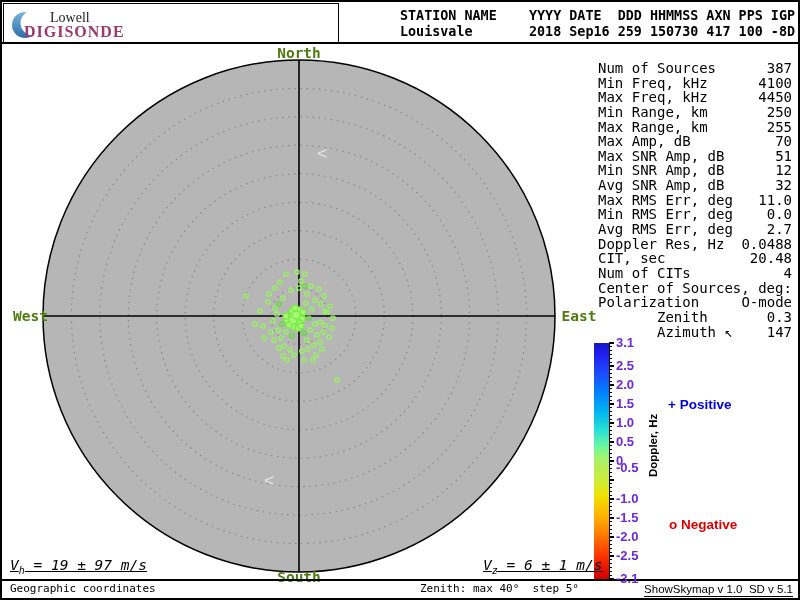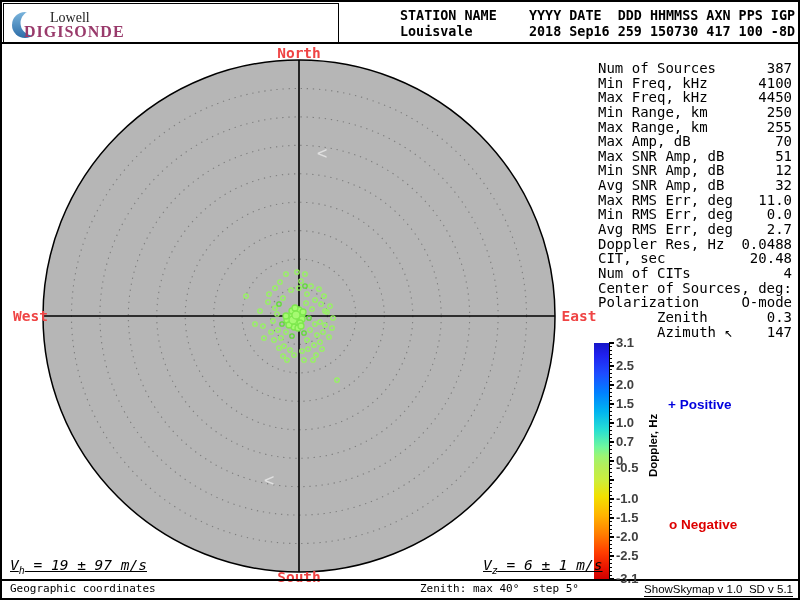--- a/index.html
+++ b/index.html
@@ -6,35 +6,35 @@
   body{width:800px;height:600px;position:relative;font-family:"DejaVu Sans Mono",monospace;}
   .frame{position:absolute;left:0;top:0;width:800px;height:600px;border:2px solid #000;box-sizing:border-box;}
   .abs{position:absolute;}
   
   .logo-box{left:1px;top:1px;width:334px;height:39px;border:1px solid #000;background:#fff;}
   .logo-lowell{left:46px;top:6px;font-family:"Liberation Serif",serif;font-size:14px;color:#1c1c1c;}
   .logo-digisonde{left:20px;top:19px;font-family:"Liberation Serif",serif;font-size:16px;font-weight:600;color:#993a6b;letter-spacing:1px;}
   .station{left:398px;top:6px;font-weight:bold;font-size:13.4px;line-height:16px;white-space:pre;color:#000;}
   .header-rule{left:0;right:0;top:40px;border-top:2px solid #000;height:0;}
   
-  .compass{font-weight:bold;font-size:14.5px;color:#ef4444;}
+  .compass{font-weight:bold;font-size:14.5px;color:#4d7c0f;}
   
   .stats{left:596px;top:59px;width:194px;}
   .stat-row{display:flex;justify-content:space-between;height:14.65px;line-height:14.65px;font-size:14px;white-space:pre;}
   .stat-label.ind{padding-left:59px;}
   
   .cbar{left:592px;top:341px;width:15px;height:236px;
     background:linear-gradient(to bottom,
       #1616c8 0%, #2020ee 5%, #1d4cff 13%, #0080ff 21%, #00b4f0 29%,
       #28e0d2 37%, #6ef79e 44%, #9cf572 48%, #b4ee5a 52%, #ccee3c 58%,
       #f2e000 65%, #ffb400 73%, #ff7d00 81%, #ff3c00 89%, #e61000 96%, #d20000 100%);}
   .cbar-axis{left:607px;top:341px;width:0;height:237px;border-left:1px solid #000;}
   .cbar-tick{background:#000;height:2px;width:5px;left:607px;}
   .cbar-minitick{background:#000;height:1px;width:3px;left:607px;}
-  .cbar-lab{left:614px;width:40px;height:14px;line-height:14px;font-family:"Liberation Sans",sans-serif;font-weight:bold;font-size:13px;color:#404040;}
+  .cbar-lab{left:614px;width:40px;height:14px;line-height:14px;font-family:"Liberation Sans",sans-serif;font-weight:bold;font-size:13px;color:#6d28d9;}
   .cbar-title{left:645px;top:391px;height:104px;width:15px;writing-mode:vertical-rl;transform:rotate(180deg);
     font-family:"Liberation Sans",sans-serif;font-weight:bold;font-size:11.5px;color:#000;text-align:center;}
   .legend{font-family:"Liberation Sans",sans-serif;font-weight:bold;font-size:13.5px;}
   
   .vel{font-size:14.5px;font-style:italic;white-space:pre;text-decoration:underline;}
   .vel sub{font-size:10px;}
   .footer-rule{left:0;right:0;top:577px;border-top:2px solid #000;height:0;}
   .foot-it{font-size:11px;white-space:pre;}
   .version{right:5px;top:581px;font-family:"Liberation Sans",sans-serif;font-size:11.5px;border-bottom:1px solid #000;padding-bottom:1px;white-space:pre;}
 </style>
@@ -257,21 +257,21 @@
     <div class="abs cbar-lab" style="top: 334px;">3.1</div>
     <div class="abs cbar-tick" style="top: 362.839px;"></div>
     <div class="abs cbar-lab" style="top: 356.839px;">2.5</div>
     <div class="abs cbar-tick" style="top: 381.871px;"></div>
     <div class="abs cbar-lab" style="top: 375.871px;">2.0</div>
     <div class="abs cbar-tick" style="top: 400.903px;"></div>
     <div class="abs cbar-lab" style="top: 394.903px;">1.5</div>
     <div class="abs cbar-tick" style="top: 419.935px;"></div>
     <div class="abs cbar-lab" style="top: 413.935px;">1.0</div>
     <div class="abs cbar-tick" style="top: 438.968px;"></div>
-    <div class="abs cbar-lab" style="top: 432.968px;">0.7</div>
+    <div class="abs cbar-lab" style="top: 432.968px;">0.5</div>
     <div class="abs cbar-tick" style="top: 458px;"></div>
     <div class="abs cbar-lab" style="top: 452px;">0</div>
     <div class="abs cbar-tick" style="top: 477.032px;"></div>
     <div class="abs cbar-lab" style="top: 459px;">-0.5</div>
     <div class="abs cbar-tick" style="top: 496.065px;"></div>
     <div class="abs cbar-lab" style="top: 490.065px;">-1.0</div>
     <div class="abs cbar-tick" style="top: 515.097px;"></div>
     <div class="abs cbar-lab" style="top: 509.097px;">-1.5</div>
     <div class="abs cbar-tick" style="top: 534.129px;"></div>
     <div class="abs cbar-lab" style="top: 528.129px;">-2.0</div>

